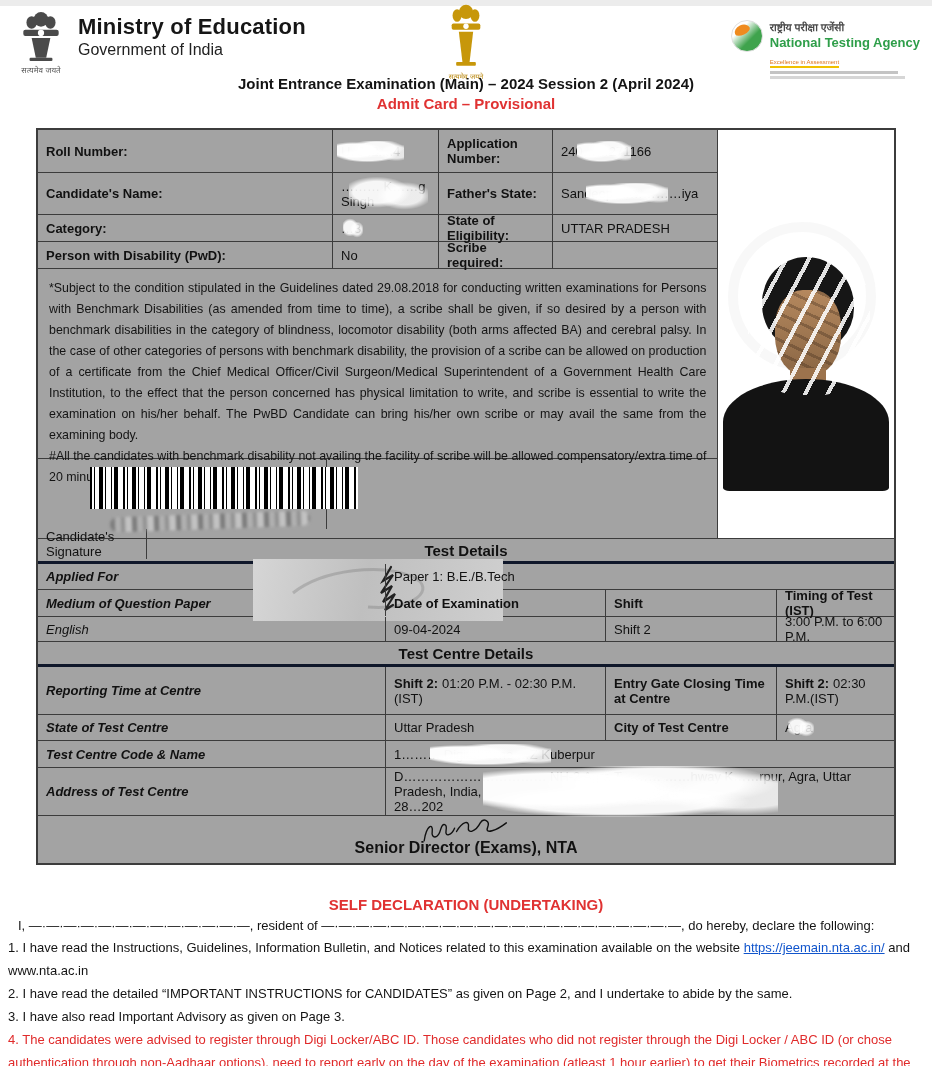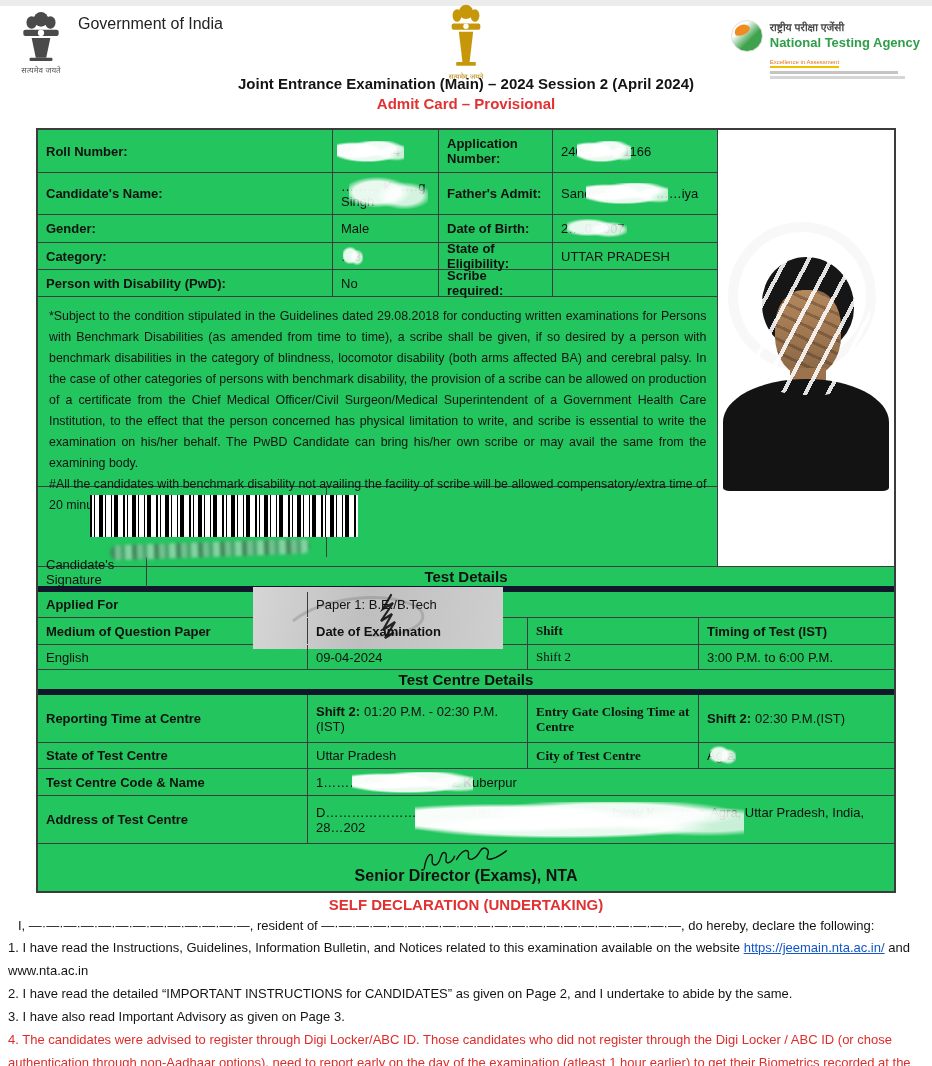--- a/index.html
+++ b/index.html
@@ -25,21 +25,21 @@
   .nta-txt .e{font-size:13px;font-weight:bold;color:#2e9e49;margin-top:1px;}
   .nta-txt .tag{display:inline-block;font-size:6px;color:#e07820;border-bottom:2px solid #f0c000;margin-top:2px;padding-bottom:1px;}
   .nta-txt .bar1{width:128px;height:3px;background:#c4c4c4;margin-top:3px;}
   .nta-txt .bar2{width:135px;height:3px;background:#d6d6d6;margin-top:2px;}
 
   .titleblock{position:absolute;left:0;top:75px;width:932px;text-align:center;}
   .titleblock .l1{font-size:15px;font-weight:bold;color:#141414;}
   .titleblock .l2{font-size:15px;font-weight:bold;color:#e03232;margin-top:3px;}
 
   
-  .tbl{position:absolute;left:36px;top:128px;width:860px;border:2px solid #3c3c3c;box-sizing:border-box;background:#22c55e;}
+  .tbl{position:absolute;left:36px;top:128px;width:860px;border:2px solid #3c3c3c;box-sizing:border-box;background:#a3a3a3;}
   .tbl *{box-sizing:border-box;}
   .top{display:flex;border-bottom:1px solid #3c3c3c;}
   .leftpart{width:682px;border-right:1px solid #3c3c3c;}
   .irow{display:flex;border-bottom:1px solid #3c3c3c;}
   .cell{border-right:1px solid #3c3c3c;padding:2px 8px;display:flex;align-items:center;font-size:13px;}
   .cell.last{border-right:none;}
   .lab{font-weight:bold;}
   .c1{width:295px;} .c2{width:106px;} .c3{width:114px;} .c4{flex:1;}
   .h44{height:43px;} .h42{height:42px;} .h28{height:28px;} .h27{height:27px;}
   .preline{white-space:pre-line;line-height:15px;}
@@ -63,22 +63,22 @@
   .wm{position:absolute;left:10px;top:92px;width:148px;height:148px;border-radius:50%;border:10px solid rgba(140,140,140,.06);}
   .hair{position:absolute;left:44px;top:127px;width:92px;height:95px;background:#161616;border-radius:48% 52% 46% 50%;}
   .face{position:absolute;left:57px;top:160px;width:66px;height:86px;background:linear-gradient(#b5885e,#8a6644);border-radius:42% 42% 46% 46%;overflow:hidden;}
   .face:after{content:"";position:absolute;inset:0;background:repeating-linear-gradient(25deg,transparent 0 9px,rgba(60,40,25,.32) 9px 12px);}
   .neck{position:absolute;left:72px;top:238px;width:36px;height:18px;background:#9c734d;}
   .shirt{position:absolute;left:5px;top:249px;width:166px;height:112px;background:#131313;border-radius:52% 52% 4% 4%/40% 40% 3% 3%;}
   .scratch{position:absolute;left:30px;top:120px;width:122px;height:145px;border-radius:40%;
     background:repeating-linear-gradient(118deg,transparent 0 16px,rgba(255,255,255,.88) 16px 20px);}
 
   
-  .sechead{height:25px;border-bottom:6px solid #0f172a;display:flex;align-items:center;justify-content:center;font-weight:bold;font-size:15px;}
-  .w1{width:270px;} .w2{width:220px;} .w3{width:171px;font-family:Liberation Serif, serif;} .w4{flex:1;}
+  .sechead{height:25px;border-bottom:3px solid #0f172a;display:flex;align-items:center;justify-content:center;font-weight:bold;font-size:15px;}
+  .w1{width:348px;font-style:italic;} .w2{width:220px;} .w3{width:171px;} .w4{flex:1;}
   .h26{height:26px;} .h25{height:25px;} .h48{height:48px;}
   .brow{display:flex;border-bottom:1px solid #3c3c3c;}
   .wrapcell{line-height:15px;}
   .pfx{font-weight:bold;margin-right:4px;}
 
   .authrow{height:47px;display:flex;flex-direction:column;align-items:center;justify-content:flex-start;padding-top:1px;}
   .authname{font-size:16px;font-weight:bold;margin-top:-4px;}
 
   
   .decl{position:absolute;left:0;top:896px;width:932px;}
@@ -118,20 +118,21 @@
             <ellipse cx="29" cy="12" rx="5" ry="6"></ellipse>
         <rect x="3" y="19" width="34" height="6" rx="2"></rect>
             <circle cx="20" cy="22" r="3" fill="#fff"></circle>
         <path d="M11 27 L29 27 L25 46 L15 46 Z"></path>
             <rect x="9" y="46" width="22" height="3" rx="1"></rect>
       </g>
         </svg>
       <div class="motto">सत्यमेव जयते</div>
     </div>
     <div class="txt">
+      <div class="t1">Ministry of Education</div>
       <div class="t2">Government of India</div>
     </div>
   </div>
 
   <div class="cemb">
     <svg width="36" height="68" viewBox="0 0 40 76">
         <g fill="#c7970a">
       <circle cx="20" cy="10" r="8"></circle>
           <ellipse cx="10" cy="14" rx="5" ry="7"></ellipse>
           <ellipse cx="30" cy="14" rx="5" ry="7"></ellipse>
@@ -172,31 +173,23 @@
           <div class="cell c4 last">
               <span class="smudge mid">240……271166</span>
             </div>
         </div>
         <div class="irow h42">
           <div class="cell c1 lab">Candidate's Name:</div>
           <div class="cell c2">
               <span class="smudge part preline">……… K……g
 Singh</span>
             </div>
-          <div class="cell c3 lab">Father's Admit:</div>
+          <div class="cell c3 lab">Father's State:</div>
           <div class="cell c4 last">
               <span class="smudge mid">Sandeep ……………iya</span>
-            </div>
-        </div>
-        <div class="irow h28">
-          <div class="cell c1 lab">Gender:</div>
-          <div class="cell c2">Male</div>
-          <div class="cell c3 lab">Date of Birth:</div>
-          <div class="cell c4 last">
-              <span class="smudge part">2….0.2007</span>
             </div>
         </div>
         <div class="irow h27">
           <div class="cell c1 lab">Category:</div>
           <div class="cell c2">
               <span class="smudge part">…3</span>
             </div>
           <div class="cell c3 lab">State of Eligibility:</div>
           <div class="cell c4 last">UTTAR PRADESH</div>
         </div>

